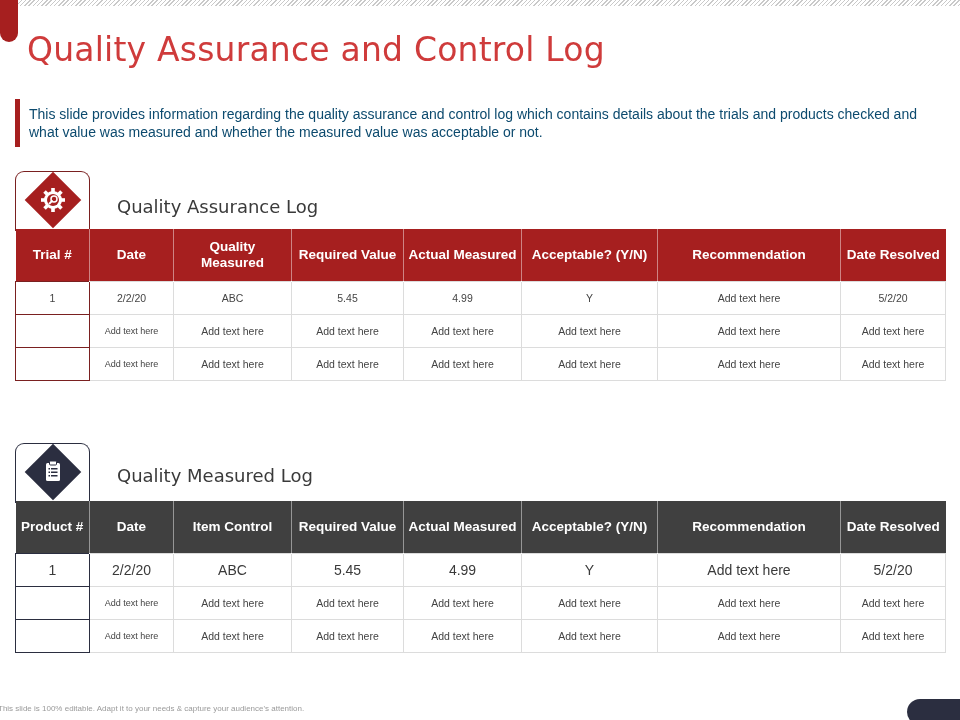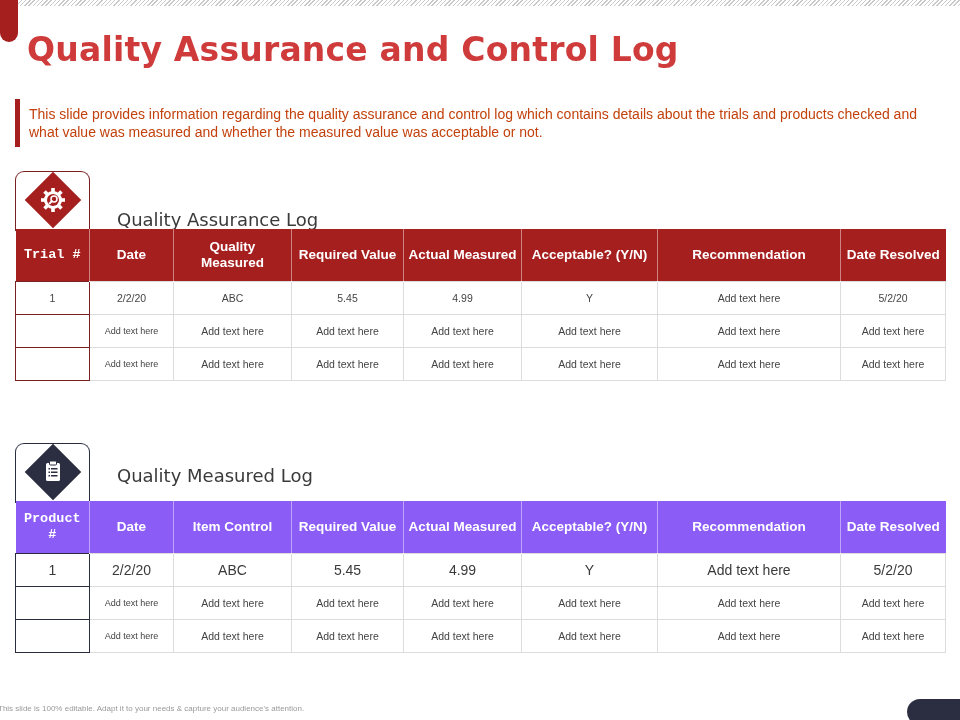--- a/index.html
+++ b/index.html
@@ -9,67 +9,67 @@
   .top-stripe {
     position: absolute; left: 0; top: 0; width: 960px; height: 6px;
     background: repeating-linear-gradient(135deg, #c9c9c9 0 1px, #ffffff 1px 3px);
   }
   .corner-tab {
     position: absolute; left: 0; top: 0; width: 18px; height: 42px;
     background: #a61f1f; border-radius: 0 0 9px 9px;
   }
   .title {
     position: absolute; left: 27px; top: 30px;
-    font-family: "DejaVu Sans", sans-serif; font-weight: bold;
+    font-family: "DejaVu Sans", sans-serif; font-weight: normal;
     font-size: 33px; color: #cf3b3b; letter-spacing: 0.2px;
   }
   .desc-bar {
     position: absolute; left: 15px; top: 99px; width: 5px; height: 48px; background: #a61f1f;
   }
   .desc {
     position: absolute; left: 29px; top: 105px; width: 915px;
-    font-size: 14px; line-height: 18px; color: #c2410c;
+    font-size: 14px; line-height: 18px; color: #0c4a6e;
   }
 
   .icon-box {
     position: absolute; width: 75px; height: 60px;
     border: 1px solid; border-bottom: none; border-radius: 9px 9px 0 0;
   }
   .icon-box.qa { left: 15px; top: 171px; border-color: #7a2020; }
   .icon-box.qc { left: 15px; top: 443px; border-color: #2b2e40; }
   .diamond {
     position: absolute; left: 17px; top: 8px; width: 40px; height: 40px;
     transform: rotate(45deg);
   }
   .diamond.red { background: #a61f1f; }
   .diamond.navy { background: #2b2e40; }
   .icon-svg { position: absolute; left: 22px; top: 13px; width: 30px; height: 30px; }
 
   .section-title {
     position: absolute; left: 117px;
     font-family: "DejaVu Sans", sans-serif; font-size: 18px; color: #3a3a3a;
   }
-  .section-title.qa { top: 209px; }
+  .section-title.qa { top: 196px; }
   .section-title.qc { top: 465px; }
 
   table.log {
     position: absolute; left: 15px; width: 930px; border-collapse: collapse;
     table-layout: fixed;
   }
   table.log.qa { top: 229px; }
   table.log.qc { top: 501px; }
   table.log th {
     color: #ffffff; font-weight: bold; font-size: 13.5px; line-height: 16px;
     height: 52px; text-align: center; vertical-align: middle;
     border-left: 1px solid rgba(255,255,255,0.45);
     padding: 0 4px;
   }
-  table.log th:first-child { border-left: none; font-family: Liberation Mono, monospace; }
+  table.log th:first-child { border-left: none; }
   table.log.qa th { background: #a61f1f; }
-  table.log.qc th { background: #8b5cf6; }
+  table.log.qc th { background: #404040; }
   table.log td {
     height: 33px; text-align: center; vertical-align: middle;
     font-size: 10.5px; color: #444; border: 1px solid #dcdcdc;
   }
   table.log td.small { font-size: 9px; }
   table.log.qc tr.first td { font-size: 14px; color: #3a3a3a; }
   table.log.qc tr.first td.rec { font-size: 14px; }
   table.log td.col0 { border-left: 1px solid; border-right: 1px solid; }
   table.log.qa td.col0 { border-color: #7a2020; }
   table.log.qc td.col0 { border-color: #2b2e40; }

